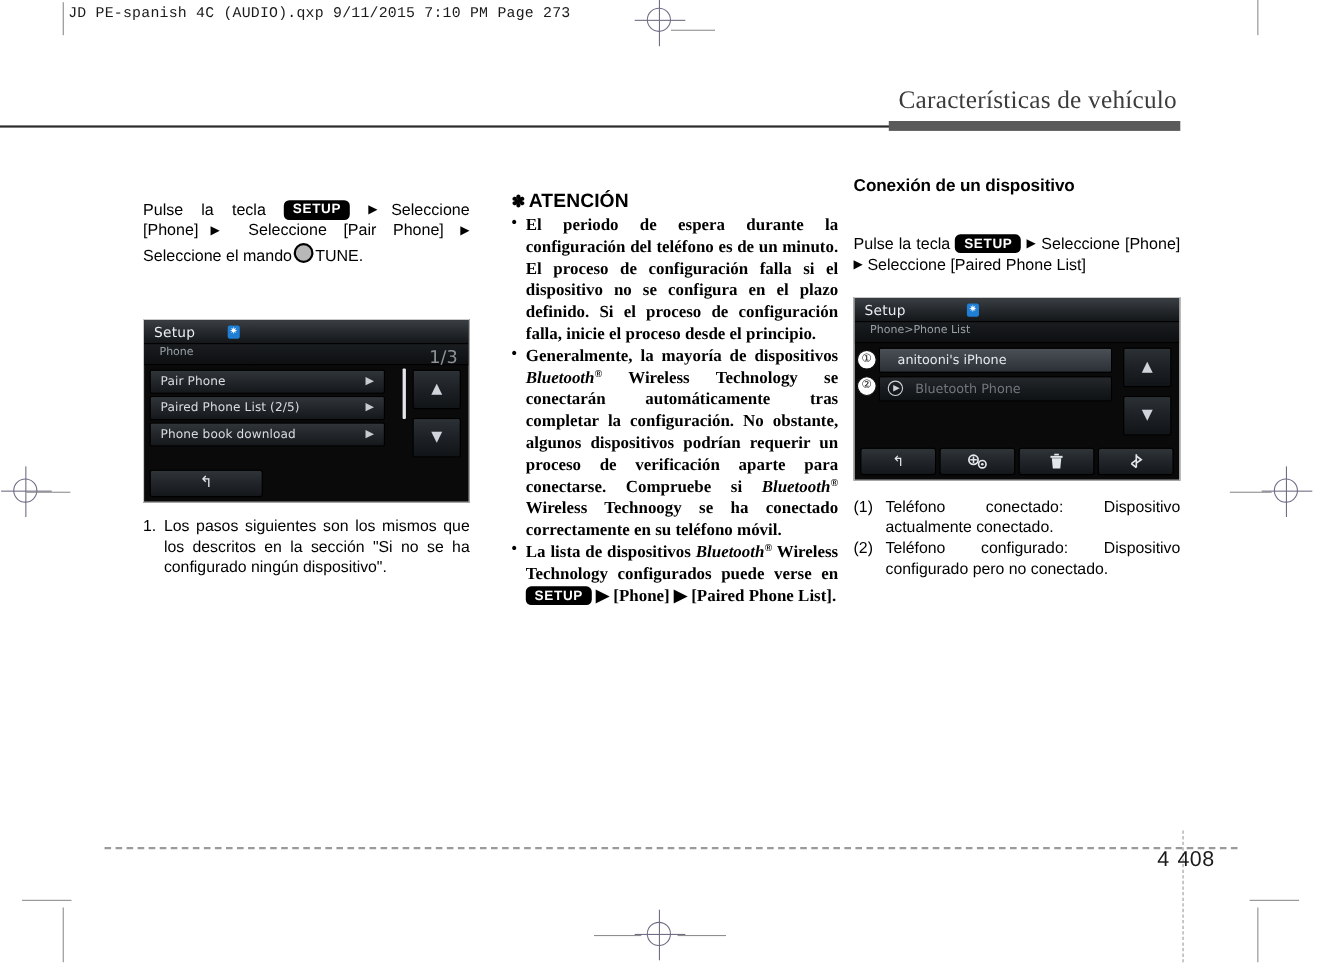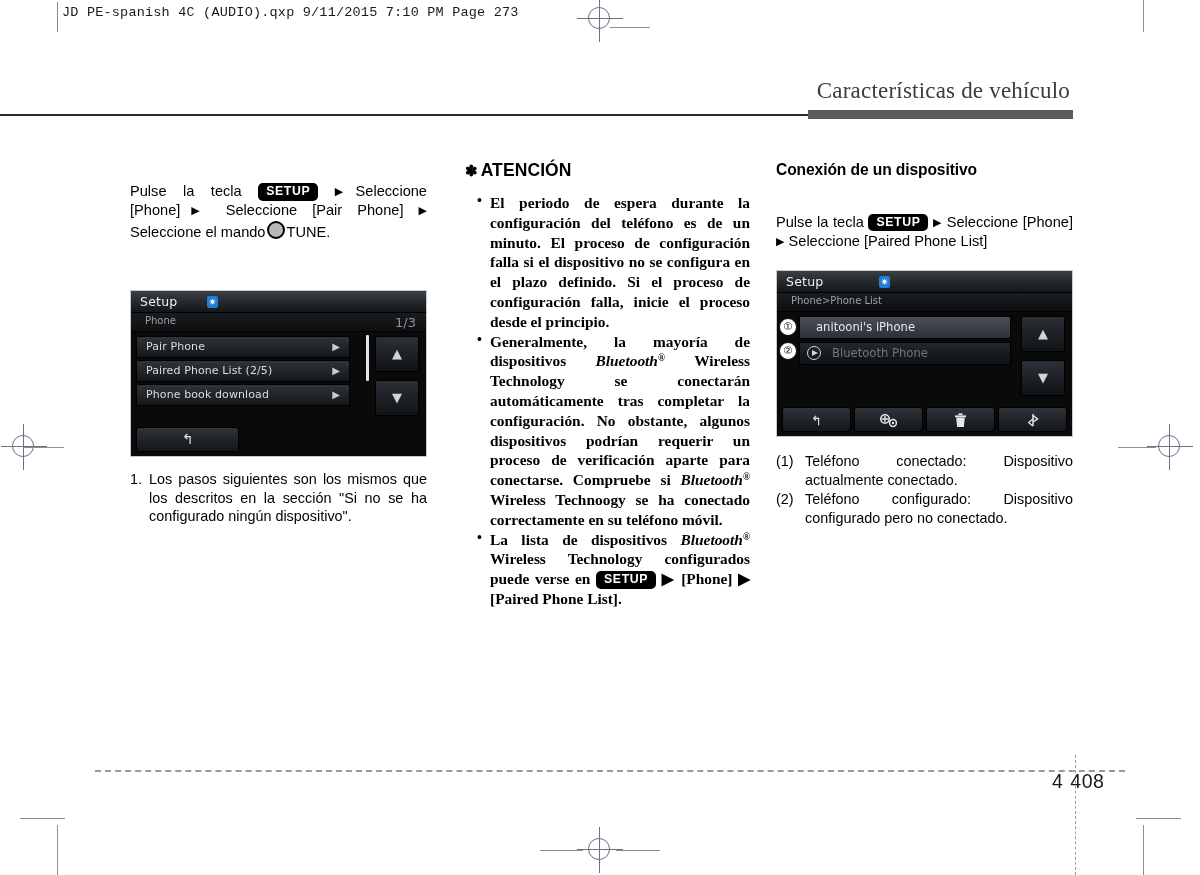--- a/index.html
+++ b/index.html
@@ -113,21 +113,21 @@
   .col-right  { left: 776px; }
 
   h2.section-title {
     margin: 0 0 8px 0;
     font-size: 15.6px;
     font-weight: bold;
     line-height: 1.34;
     letter-spacing: -0.1px;
   }
   h2.attn-title {
-    margin: 0 0 2px 0;
+    margin: 12px 0 2px 0;
     font-size: 17.5px;
     font-weight: bold;
     letter-spacing: 0.1px;
   }
   .attn-star { font-size: 15px; margin-right: 3px; }
 
   p.para {
     margin: 0;
     font-size: 14.6px;
     line-height: 1.32;
@@ -155,21 +155,21 @@
     width: 14px; height: 14px;
     border-radius: 50%;
     border: 2px solid #000;
     background: #b8b8b8;
     vertical-align: -2px;
     margin: 0 1px 0 2px;
   }
 
   
   ul.bullets {
-    margin: 12px; padding: 0; list-style: none;
+    margin: 0; padding: 0; list-style: none;
     font-family: "Liberation Serif", serif;
   }
   ul.bullets > li {
     position: relative;
     padding-left: 13px;
     font-size: 15.4px;
     font-weight: bold;
     line-height: 1.285;
     text-align: justify;
     text-justify: inter-word;
@@ -254,21 +254,21 @@
     height: 18px;
     background: linear-gradient(to bottom, #1a1d20, #0d0f11);
     border-bottom: 1px solid #000;
   }
   .shot-sub .sublabel {
     position: absolute; left: 14px; top: 2px;
     color: #9aa2a8; font-size: 10px;
   }
   .shot-sub .pageidx {
     position: absolute; right: 10px; top: 2px;
-    color: #8d9499; font-size: 13px;
+    color: #8d9499; font-size: 16px;
   }
 
   .rows {
     position: absolute;
     left: 5px; top: 45px;
     width: 214px;
   }
   .rowbtn {
     position: relative;
     height: 20px;

